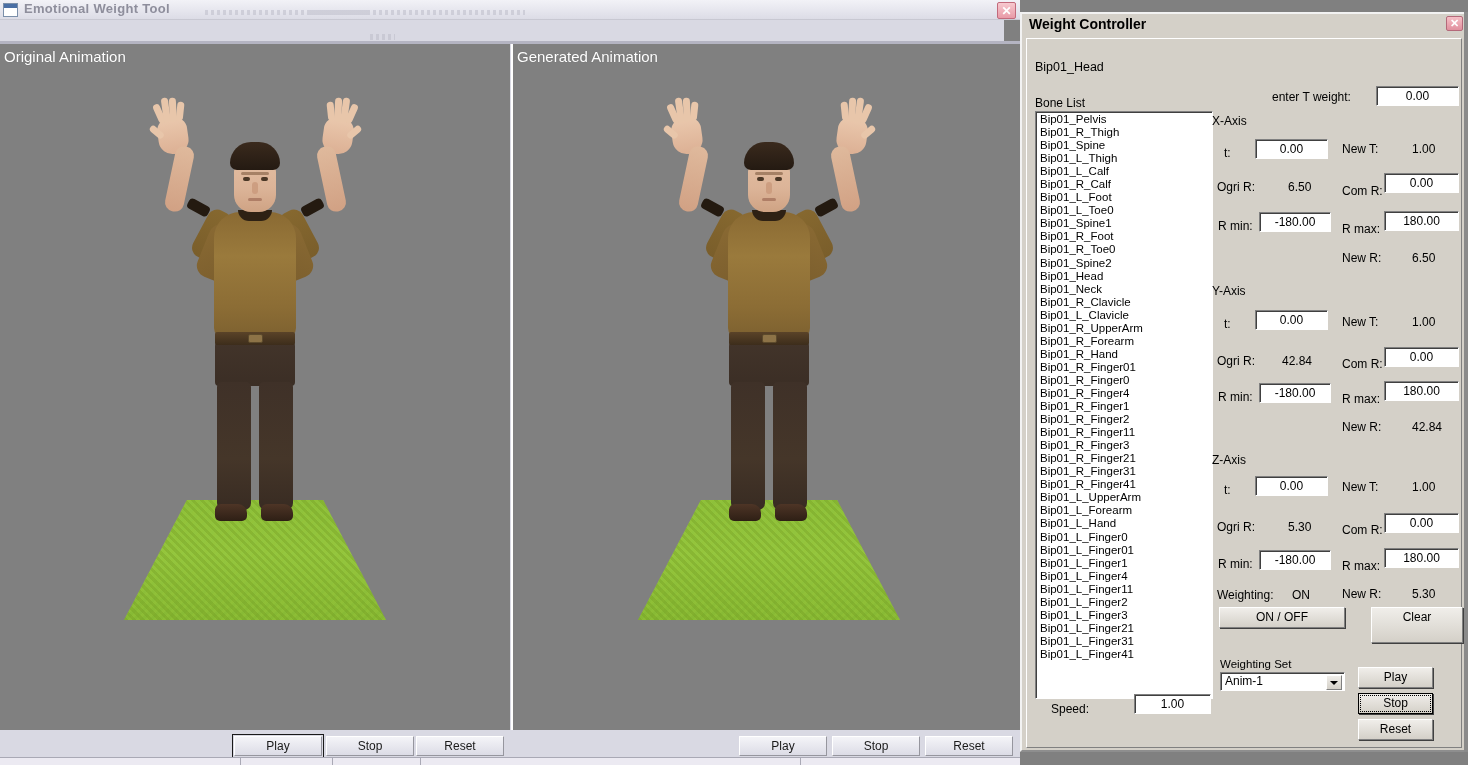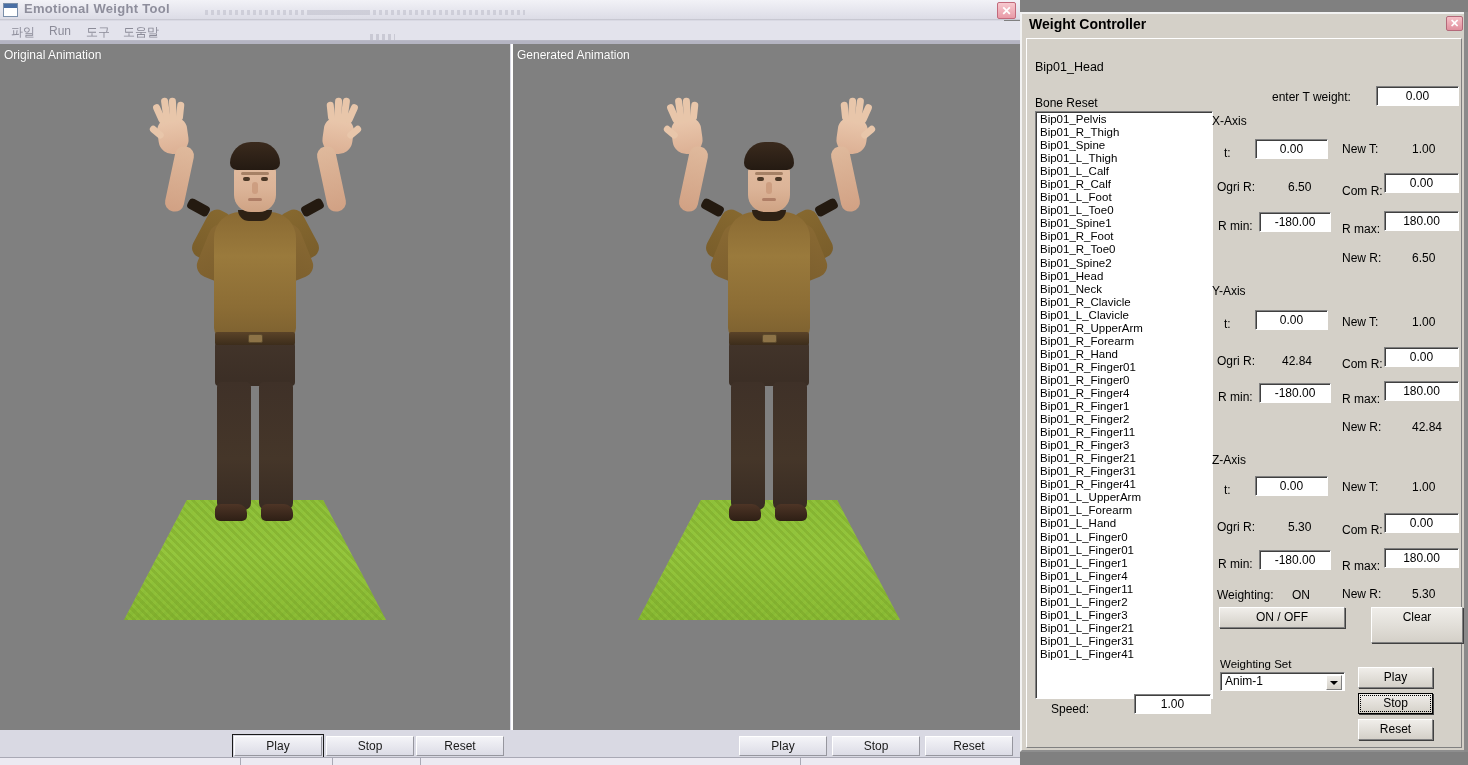--- a/index.html
+++ b/index.html
@@ -71,21 +71,21 @@
 
   
   .viewport {
     position: absolute; top: 44px; height: 686px;
     background: #808080; overflow: hidden;
   }
   #viewport-left  { left: 0px;   width: 510px; }
   #viewport-right { left: 511px; width: 507px; border-left: 2px solid #ffffff; }
   .viewport-label {
     position: absolute; left: 4px; top: 4px;
-    font-size: 12px; color: #ffffff; z-index: 40;
+    font-size: 15px; color: #ffffff; z-index: 40;
     text-shadow: 0 0 1px rgba(0,0,0,.25); white-space: nowrap;
   }
 
   
   .ground {
     position: absolute; width: 262px; height: 120px;
     background:
       repeating-linear-gradient(45deg, rgba(110,150,30,.30) 0 3px, transparent 3px 6px),
       repeating-linear-gradient(-45deg, rgba(150,195,55,.35) 0 3px, transparent 3px 6px),
       linear-gradient(to bottom,#8dc03a,#94c63e 45%, #86b833);
@@ -294,26 +294,20 @@
   <div id="main-window">
 
     <div id="titlebar">
       <div id="titlebar-icon"></div>
       <div id="titlebar-title">Emotional Weight Tool</div>
       <div id="titlebar-ghost"></div>
       <div id="titlebar-ghost2"></div>
       <div id="close-btn">✕</div>
     </div>
 
-    <div id="menubar">
-      <div class="menu-item" style="left:6px">파일</div>
-      <div class="menu-item" style="left:44px">Run</div>
-      <div class="menu-item" style="left:81px">도구</div>
-      <div class="menu-item" style="left:118px">도움말</div>
-    </div>
     <div id="menubar-shadow"></div>
     <div id="menu-ghost"></div>
 
     <div class="viewport" id="viewport-left">
       <div class="viewport-label">Original Animation</div>
       <div class="ground" id="ground-left"></div>
       <div class="figure" id="figure-left">
 
         <div class="fpart hand-l">
           <div class="finger" style="left:1px;  top:-16px; height:20px; transform:rotate(-16deg)"></div>
@@ -429,21 +423,21 @@
   <div id="wc">
     <div id="wc-title">
       <div id="wc-title-text">Weight Controller</div>
       <div id="wc-close">✕</div>
     </div>
 
     <div id="wc-body">
 
       <div class="lbl" style="left:8px; top:21px; font-size:12.5px">Bip01_Head</div>
 
-      <div class="lbl" style="left:8px; top:57px">Bone Reset</div>
+      <div class="lbl" style="left:8px; top:57px">Bone List</div>
 
       <div class="lbl" style="left:245px; top:51px">enter T weight:</div>
       <div class="txtbox" style="left:349px; top:47px; width:83px; height:20px;">0.00</div>
 
       <div id="bonelist">
           <div class="bone-item">Bip01_Pelvis</div>
           <div class="bone-item">Bip01_R_Thigh</div>
           <div class="bone-item">Bip01_Spine</div>
           <div class="bone-item">Bip01_L_Thigh</div>
           <div class="bone-item">Bip01_L_Calf</div>

